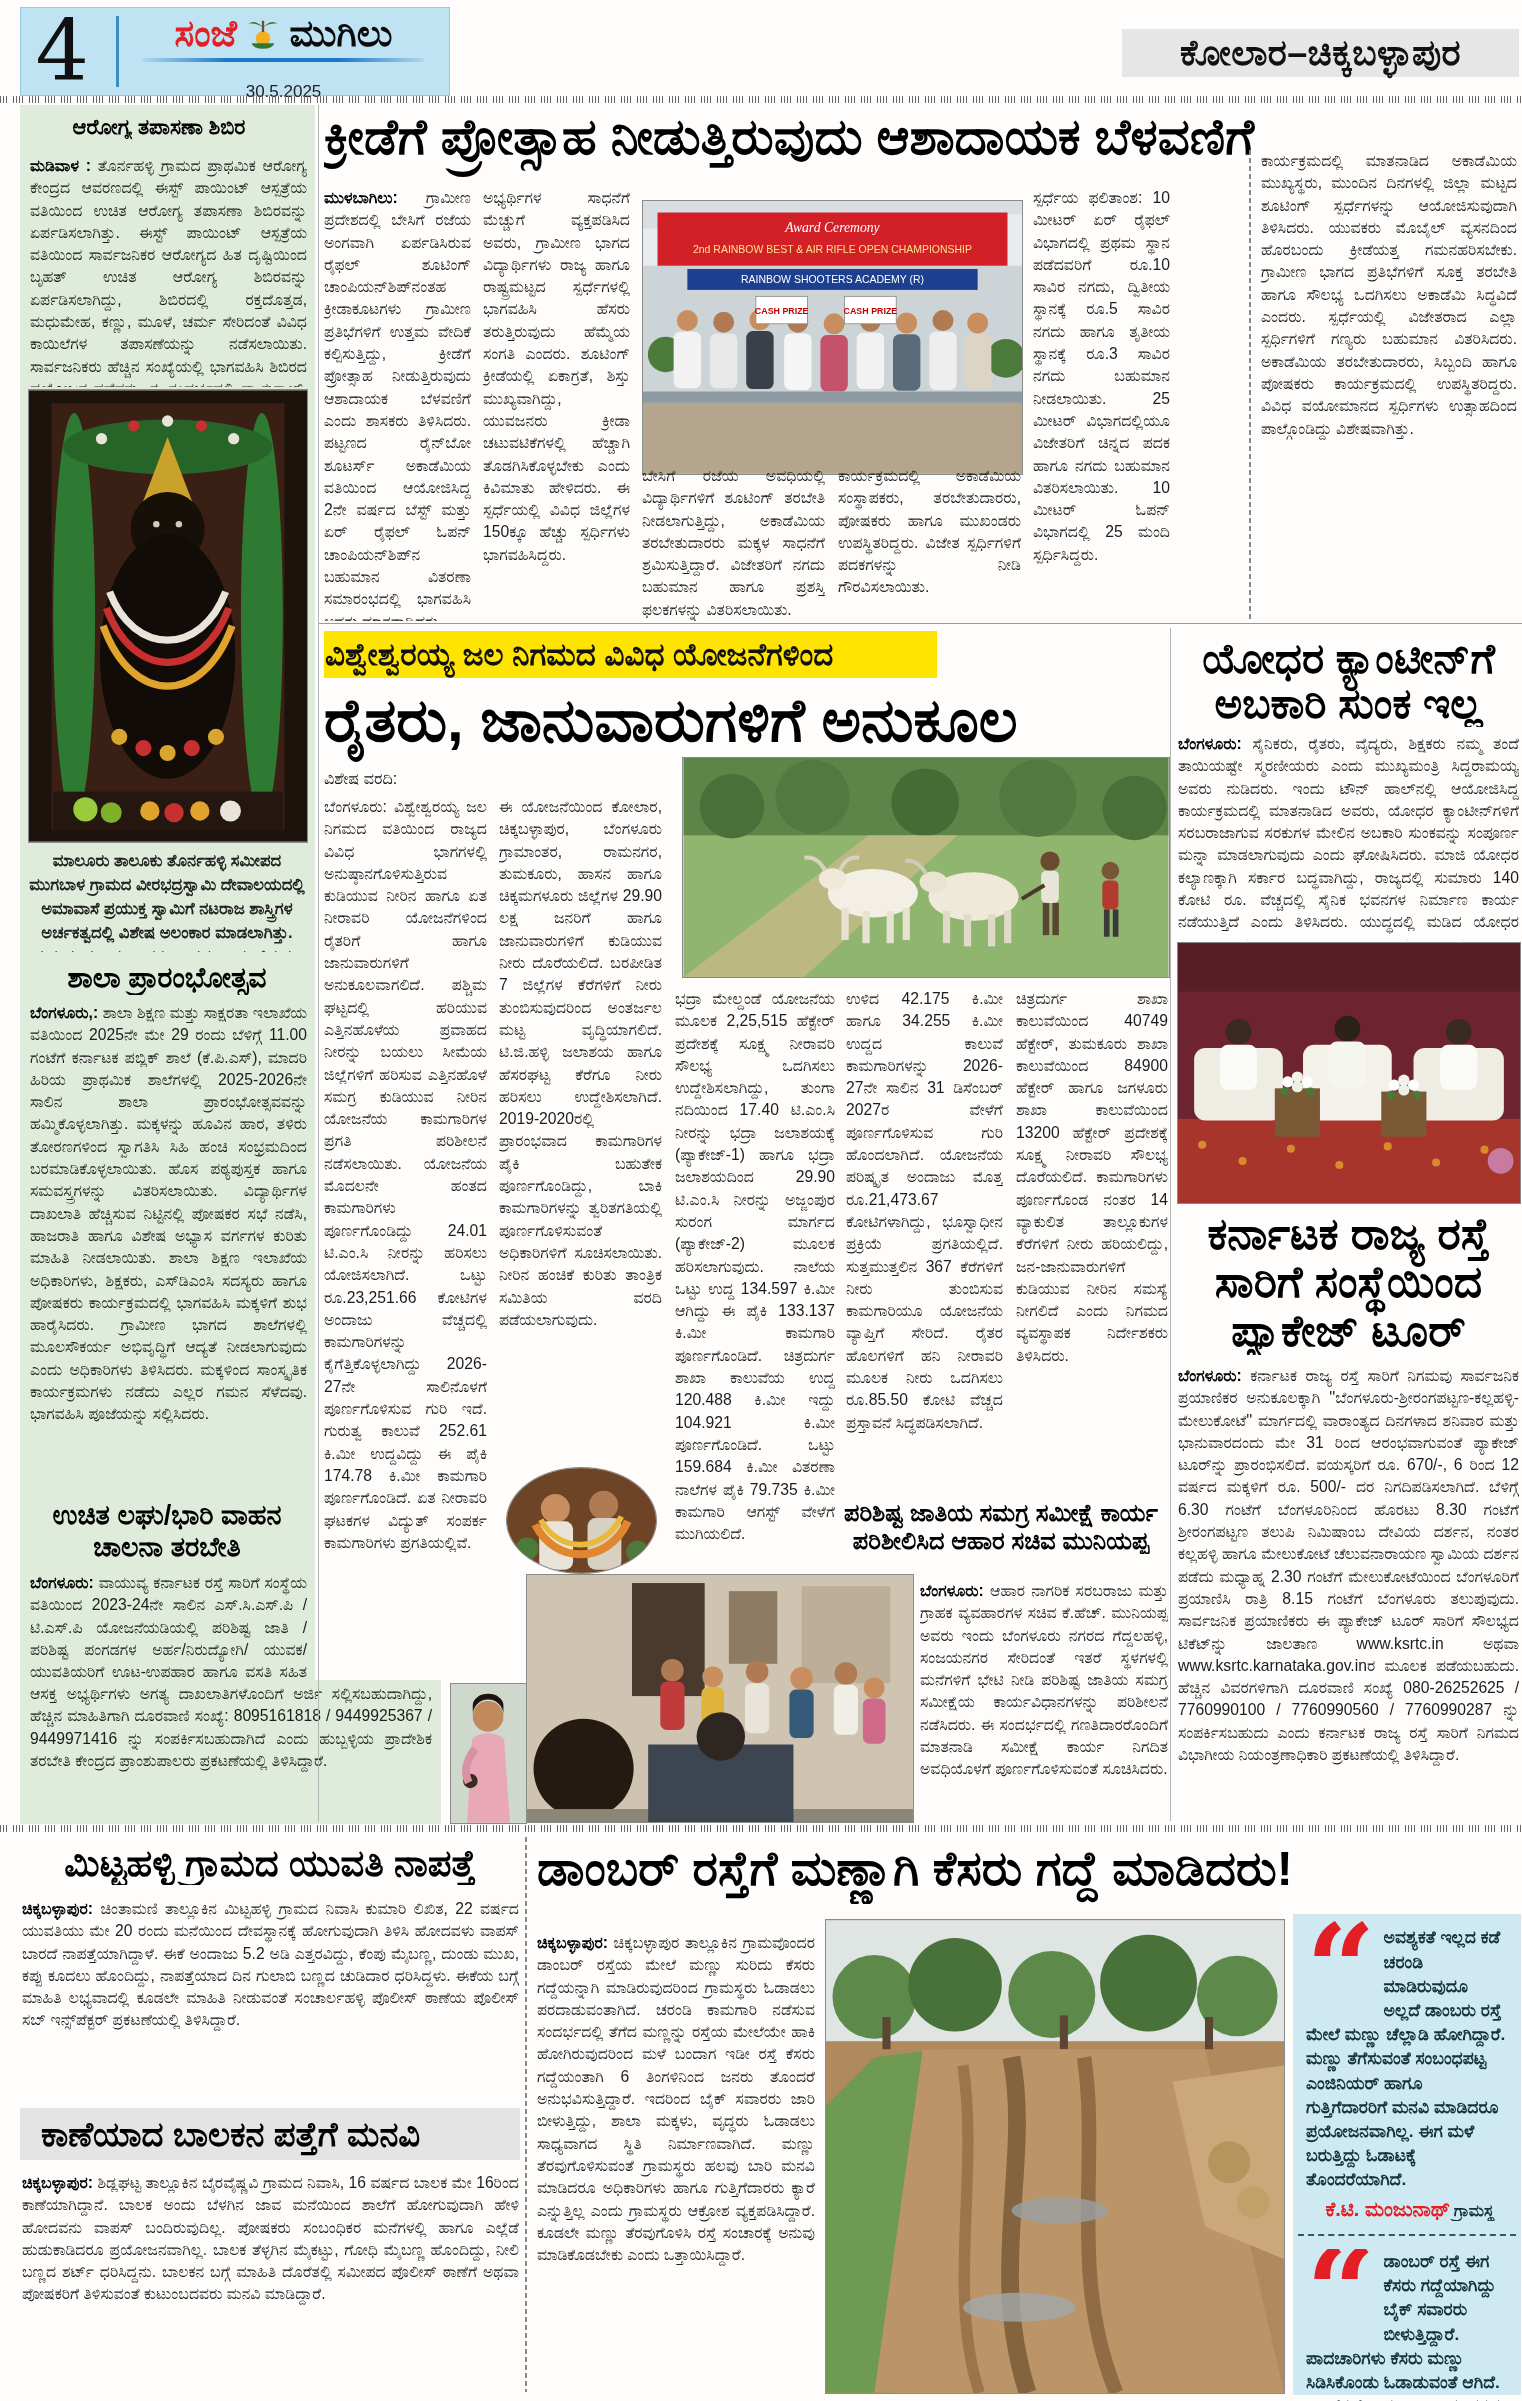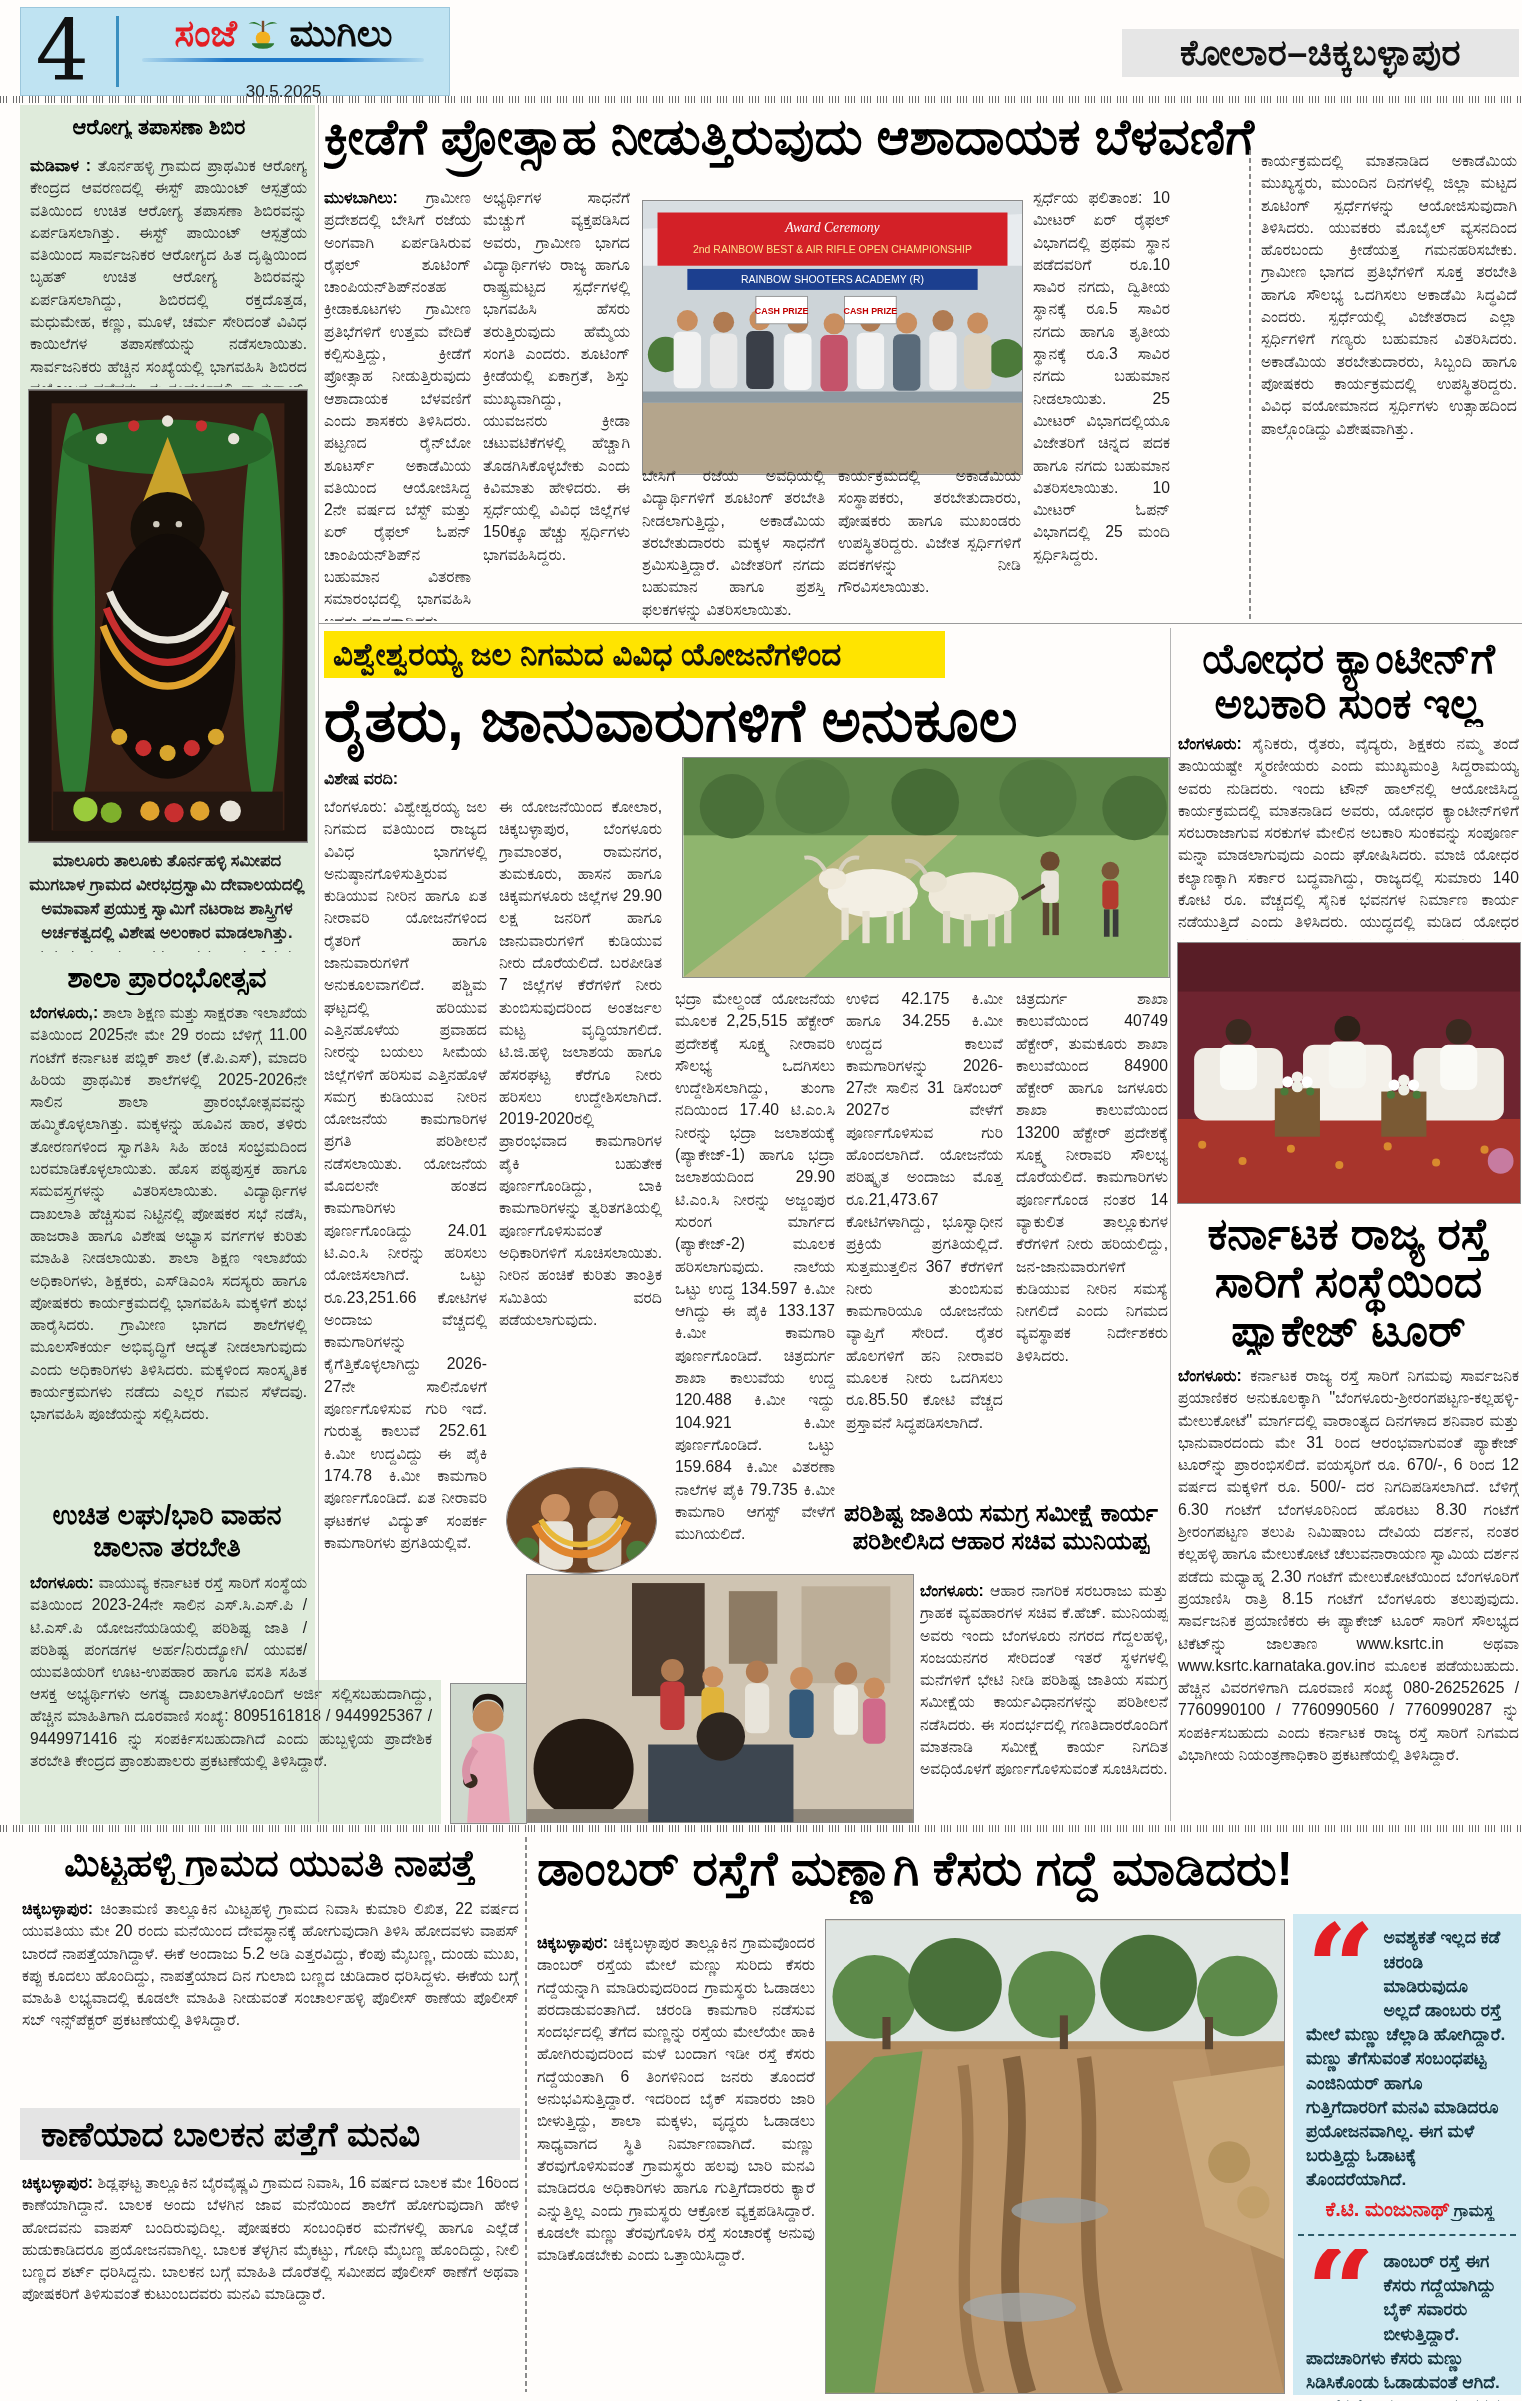--- a/index.html
+++ b/index.html
@@ -14,32 +14,32 @@
   .vdash{background:repeating-linear-gradient(180deg,#8a8a8a 0 4.8px,transparent 4.8px 8px);}
   .vrule{background:#b5b5b5;}
   .photo{border:0.8px solid #8a8a8a;background:#ddd;overflow:hidden;}
   .photo svg{display:block;}
   .masthead{background:#bfe3f2;border:0.8px solid #9cc7dc;}
   .pageno{font-family:"DejaVu Serif","Liberation Serif",serif;font-size:84px;line-height:1;color:#111;}
   .logo-red{color:#e31e24;font-weight:800;}
   .logo-black{color:#0b0b0b;font-weight:800;}
   .logo-line{height:4.8px;border-radius:2.4px;background:linear-gradient(90deg,rgba(30,120,200,.1),#1e78c8 30%,#1e78c8 70%,rgba(30,120,200,.1));}
   .regiontag{background:#e6e6e6;font-weight:800;letter-spacing:0.4px;}
-  .kicker{background:#ffe400;font-weight:800;display:flex;align-items:center;padding-left:9px;}
+  .kicker{background:#ffe400;font-weight:800;display:flex;align-items:center;padding-left:1px;}
   .graybox{background:#e4e4e4;}
   .greenbox{background:#dfebdb;}
   .quotebox{background:#cfe9f2;}
   .qmark{font-family:"DejaVu Serif","Liberation Serif",serif;font-weight:bold;font-size:121px;line-height:.55;
          color:#e31e24;float:left;margin:11.3px 8px 0 0;}
   .qtext{font-size:17.3px;line-height:1.4;font-weight:bold;color:#13323d;}
   .qname{color:#e31e24;font-weight:800;font-size:20px;}
   .qrole{color:#13323d;font-size:16px;font-weight:bold;}
   .qdivider{border-top:2.4px dashed #2c5a68;margin:13px 4.8px;}
   .caption{font-size:16.5px;line-height:1.45;font-weight:bold;color:#222;text-align:center;}
-  .byline{font-weight:700;font-size:16px;}
+  .byline{font-weight:400;font-size:16px;}
 </style>
 </head>
 <body>
 
 <div class="page">
 
   <div class="abs masthead" style="left:20px;top:6.5px;width:428px;height:87px;">
     <div class="abs pageno" style="left:14.5px;top:1.6px;">4</div>
     <div class="abs" style="left:95px;top:8px;width:3.2px;height:71px;background:#3a8fc0;"></div>
     <div class="abs" style="left:109px;top:6.5px;width:307px;text-align:center;font-size:37px;line-height:1.05;">

